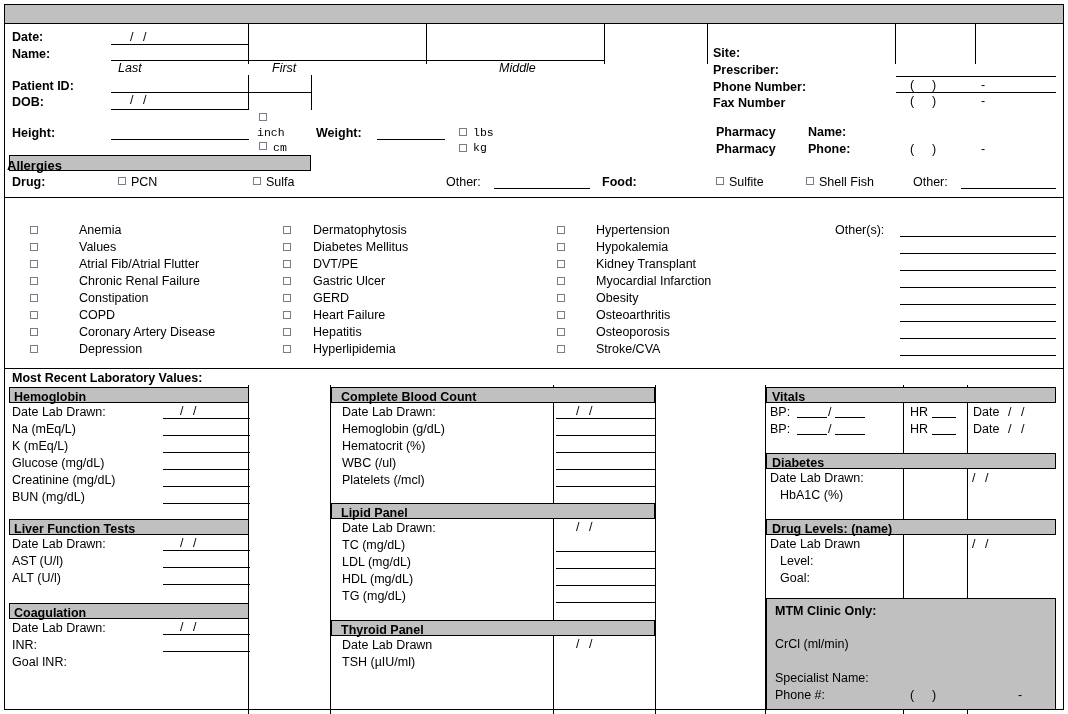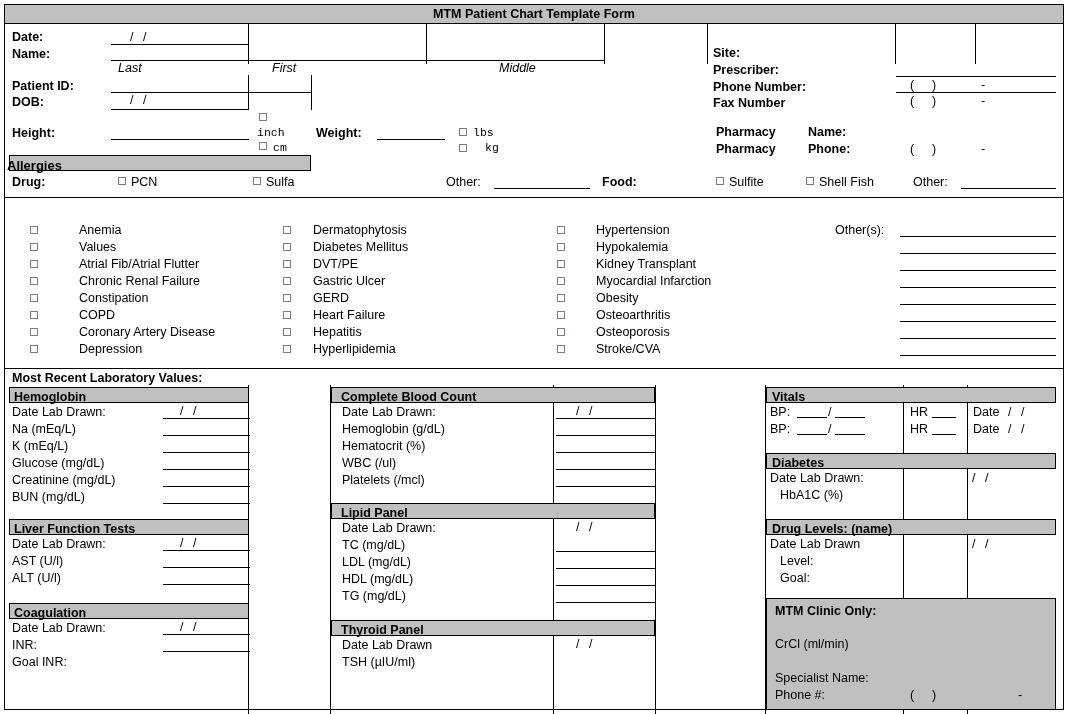--- a/index.html
+++ b/index.html
@@ -68,21 +68,20 @@
   .slash { letter-spacing: 3px; }
 </style>
 </head>
 <body>
 
 <div id="form-root">
 
   <div class="frame"></div>
 
   <div class="titlebar"></div>
-  <div class="titletext">MTM Patient Chart Template Form</div>
 
   <div class="vr" style="left:248px; top:24px; height:40px;"></div>
   <div class="vr" style="left:426px; top:24px; height:40px;"></div>
   <div class="vr" style="left:604px; top:24px; height:40px;"></div>
   <div class="vr" style="left:707px; top:24px; height:40px;"></div>
   <div class="vr" style="left:895px; top:24px; height:40px;"></div>
   <div class="vr" style="left:975px; top:24px; height:40px;"></div>
   <div class="vr" style="left:248px; top:75px; height:35px;"></div>
   <div class="vr" style="left:311px; top:75px; height:35px;"></div>
 
@@ -125,21 +124,21 @@
   <div class="cbx" style="left:259px; top:113px;"></div>
   <div class="lbl mono" style="left:257px; top:127px;">inch</div>
   <div class="cbx" style="left:259px; top:142px;"></div>
   <div class="lbl mono" style="left:273px; top:142px;">cm</div>
 
   <div class="lbl bold" style="left:316px; top:127px;">Weight:</div>
   <div class="hr" style="left:377px; top:139px; width:68px;"></div>
   <div class="cbx" style="left:459px; top:128px;"></div>
   <div class="lbl mono" style="left:473px; top:127px;">lbs</div>
   <div class="cbx" style="left:459px; top:144px;"></div>
-  <div class="lbl mono" style="left:473px; top:142px;margin-left:12px;">kg</div>
+  <div class="lbl mono" style="left:473px; top:142px;">kg</div>
 
   <div class="lbl bold" style="left:716px; top:126px;">Pharmacy</div>
   <div class="lbl bold" style="left:808px; top:126px;">Name:</div>
   <div class="lbl bold" style="left:716px; top:143px;">Pharmacy</div>
   <div class="lbl bold" style="left:808px; top:143px;">Phone:</div>
   <div class="lbl" style="left:910px; top:143px;">(</div>
   <div class="lbl" style="left:932px; top:143px;">)</div>
   <div class="lbl" style="left:981px; top:143px;">-</div>
 
   <div class="gray" style="left:9px; top:155px; width:302px; height:16px;"></div>

